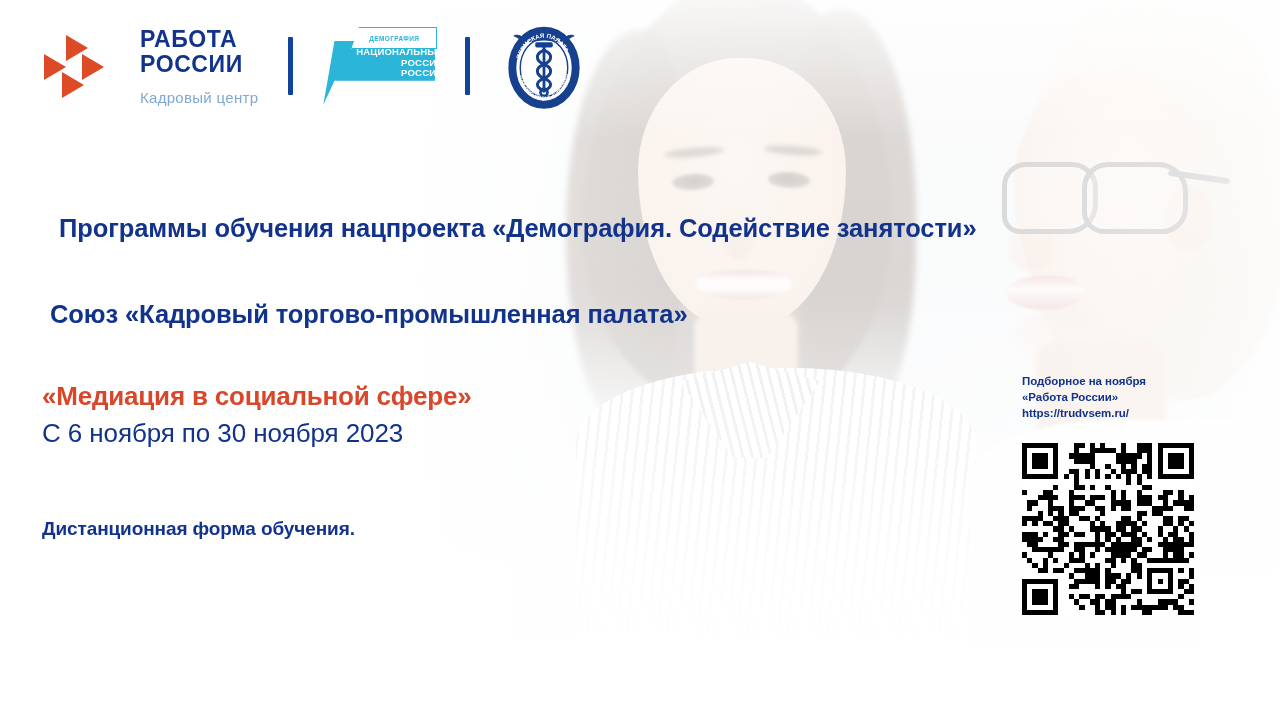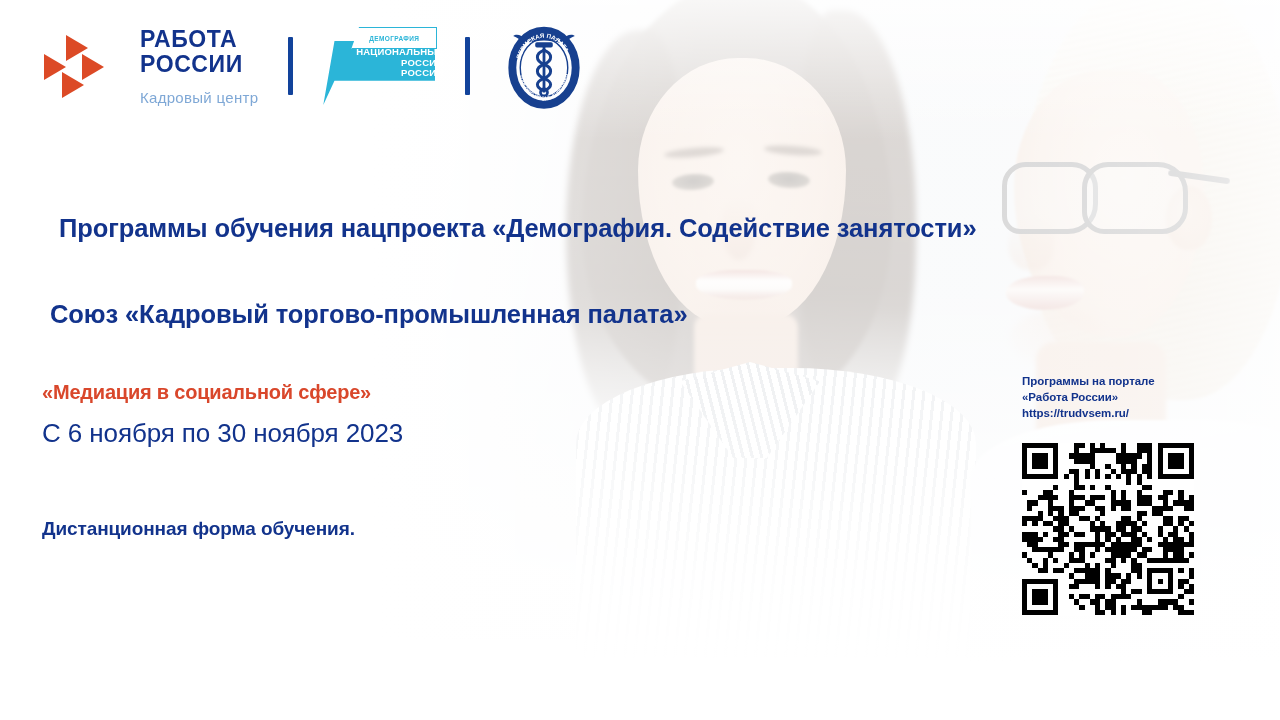--- a/index.html
+++ b/index.html
@@ -342,21 +342,21 @@
     font-size: 25.5px; font-weight: 700; color: #12338C;
     letter-spacing: -0.1px; white-space: nowrap; margin-left: 17px;
   }
   .line-org {
     position: absolute; top: 300px; left: 8px;
     font-size: 25.5px; font-weight: 700; color: #12338C;
     letter-spacing: -0.1px; white-space: nowrap;
   }
   .line-course {
     position: absolute; top: 381px; left: 0;
-    font-size: 20px; font-weight: 700; color: #D9472B;
+    font-size: 26px; font-weight: 700; color: #D9472B;
     letter-spacing: -0.2px; white-space: nowrap;
   }
   .line-dates {
     position: absolute; top: 418px; left: 0;
     font-size: 26px; font-weight: 400; color: #12338C;
     letter-spacing: -0.1px; white-space: nowrap;
   }
   .line-format {
     position: absolute; top: 518px; left: 0;
     font-size: 19px; font-weight: 700; color: #12338C;
@@ -485,21 +485,21 @@
   <div class="copy">
     <div class="line-title">Программы обучения нацпроекта «Демография. Содействие занятости»</div>
     <div class="line-org"> Союз «Кадровый торгово-промышленная палата»</div>
     <div class="line-course">«Медиация в социальной сфере»</div>
     <div class="line-dates">С 6 ноября по 30 ноября 2023</div>
     <div class="line-format">Дистанционная форма обучения.</div>
   </div>
 
   <div class="qr-panel">
     <div class="qr-caption">
-      <div>Программы на портале</div>
+      <div>Подборное на ноября</div>
       <div>«Работа России»</div>
       <div>https://trudvsem.ru/</div>
     </div>
     <div class="qr-box">
       <svg id="qr-svg" width="172" height="172" viewBox="0 0 33 33" shape-rendering="crispEdges" aria-hidden="true">
         <rect width="33" height="33" fill="#ffffff"></rect>
         <g id="qr-modules" fill="#000000">
             <rect x="0" y="0" width="1" height="1"></rect>
             <rect x="1" y="0" width="1" height="1"></rect>
             <rect x="2" y="0" width="1" height="1"></rect>

